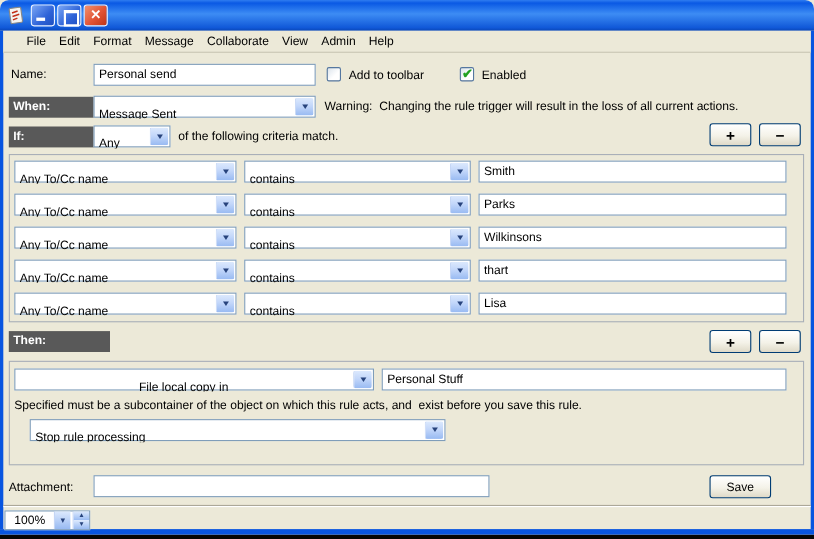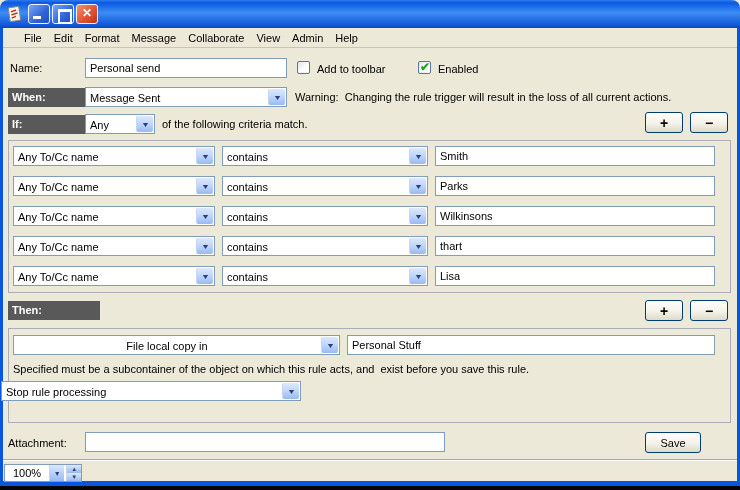--- a/index.html
+++ b/index.html
@@ -38,21 +38,21 @@
 
   
   .lbl { position:absolute; white-space:nowrap; }
   .keep-ws { white-space:pre; }
   .dark-label { position:absolute; width:92px; height:19px; background:#595959; color:#fff;
     font-weight:bold; padding:3px 4px; }
   .textbox { position:absolute; height:20px; border:1px solid #7F9DB9; background:#fff;
     font-family:"Liberation Sans",sans-serif; font-size:11px; padding:2px 4px; }
   .combo { position:absolute; height:20px; border:1px solid #7F9DB9; background:#fff;
     display:flex; align-items:stretch; }
-  .combo-value { flex:1; padding:4px 4px; white-space:nowrap; overflow:hidden; }
+  .combo-value { flex:1; padding:10px 4px; white-space:nowrap; overflow:hidden; }
   .combo-arrow { width:17px; flex:0 0 auto; border-left:1px solid #C5D6F5; margin:1px;
     background:linear-gradient(180deg,#DCE9FD 0%,#C3D7FA 45%,#98BAF2 100%);
     border-radius:2px; display:flex; align-items:center; justify-content:center; }
   .combo-arrow::after { content:"▼"; font-size:7px; color:#27437C; transform:scaleX(1.3); }
   .groupbox { position:absolute; border:1px solid #A9AFB8; }
   .xp-btn { position:absolute; height:21px; border:1px solid #003C74; border-radius:3px;
     background:linear-gradient(180deg,#FFFFFF 0%,#F4F2E8 55%,#DFDAC8 100%);
     font-family:"Liberation Sans",sans-serif; font-size:11px; text-align:center; cursor:default;
     display:flex; align-items:center; justify-content:center; }
   .xp-btn.pm { font-weight:bold; font-size:14px; line-height:1; }
@@ -187,21 +187,21 @@
   <div class="xp-btn pm" style="left:690px; top:300px; width:38px;">−</div>
 
   <div class="groupbox" style="left:8px; top:328px; width:723px; height:95px;"></div>
 
   <div class="combo" style="left:13px; top:335px; width:327px;text-align:center;">
     <span class="combo-value">File local copy in</span>
     <span class="combo-arrow"></span>
   </div>
   <input class="textbox" style="left: 347px; top: 335px; width: 368px;" value="Personal Stuff">
   <span class="lbl keep-ws" style="left:13px; top:363px;">Specified must be a subcontainer of the object on which this rule acts, and  exist before you save this rule.</span>
-  <div class="combo" style="left:1px; top:381px; width:300px;">
+  <div class="combo" style="left:27px; top:381px; width:378px;">
     <span class="combo-value">Stop rule processing</span>
     <span class="combo-arrow"></span>
   </div>
 
   <span class="lbl" style="left:8px; top:437px;">Attachment:</span>
   <input class="textbox" style="left: 85px; top: 432px; width: 360px;" value="">
   <div class="xp-btn" style="left:645px; top:432px; width:56px;">Save</div>
 
   <div class="status-sep"></div>
   <div class="status-sep2"></div>

